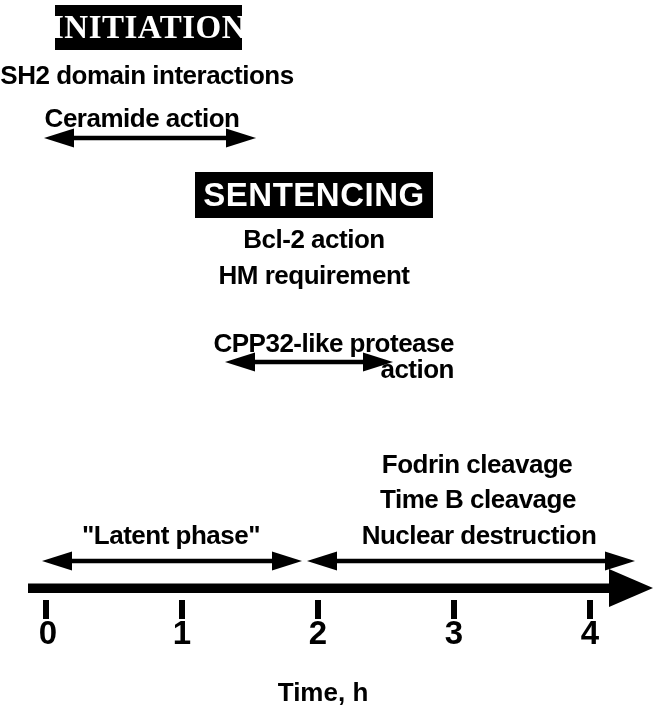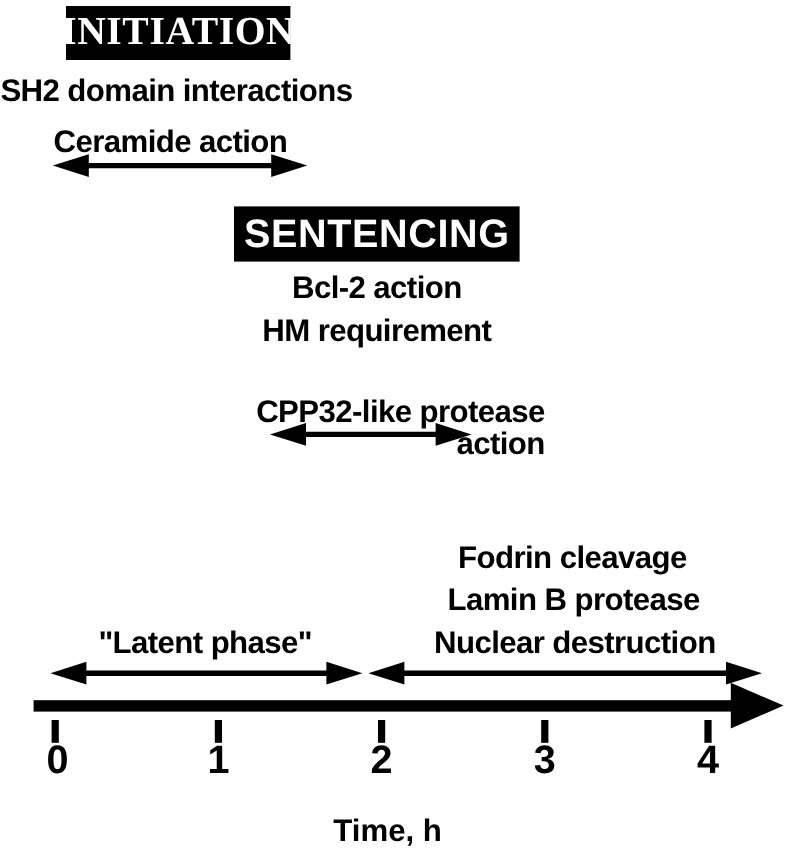--- a/index.html
+++ b/index.html
@@ -84,21 +84,21 @@
   <div class="lbl" style="left:314px; top:226px;">Bcl-2 action</div>
   <div class="lbl" style="left:314px; top:262px;">HM requirement</div>
   <div class="lbl wrap" style="left:314px; top:302px; width:280px;margin-top:28px;">CPP32-like protease action</div>
   <svg class="arrow-svg" style="left:224px; top:349px;" width="170" height="26" viewBox="0 0 170 26">
     <line x1="24" y1="13" x2="146" y2="13" stroke="#000" stroke-width="4.5"></line>
     <polygon points="1,13 31,3.5 31,22.5" fill="#000"></polygon>
     <polygon points="169,13 139,3.5 139,22.5" fill="#000"></polygon>
   </svg>
 
   <div class="lbl" style="left:477px; top:451px;">Fodrin cleavage</div>
-  <div class="lbl" style="left:478px; top:486px;">Lamin B protease</div>
+  <div class="lbl" style="left:478px; top:486px;">Time B cleavage</div>
   <div class="lbl" style="left:479px; top:522px;">Nuclear destruction</div>
 
   <div class="lbl" style="left:171px; top:522px;">"Latent phase"</div>
   <svg class="arrow-svg" style="left:41px; top:548px;" width="262" height="26" viewBox="0 0 262 26">
     <line x1="24" y1="13" x2="238" y2="13" stroke="#000" stroke-width="4.5"></line>
     <polygon points="1,13 31,3.5 31,22.5" fill="#000"></polygon>
     <polygon points="261,13 231,3.5 231,22.5" fill="#000"></polygon>
   </svg>
   <svg class="arrow-svg" style="left:306px; top:548px;" width="330" height="26" viewBox="0 0 330 26">
     <line x1="24" y1="13" x2="306" y2="13" stroke="#000" stroke-width="4.5"></line>

